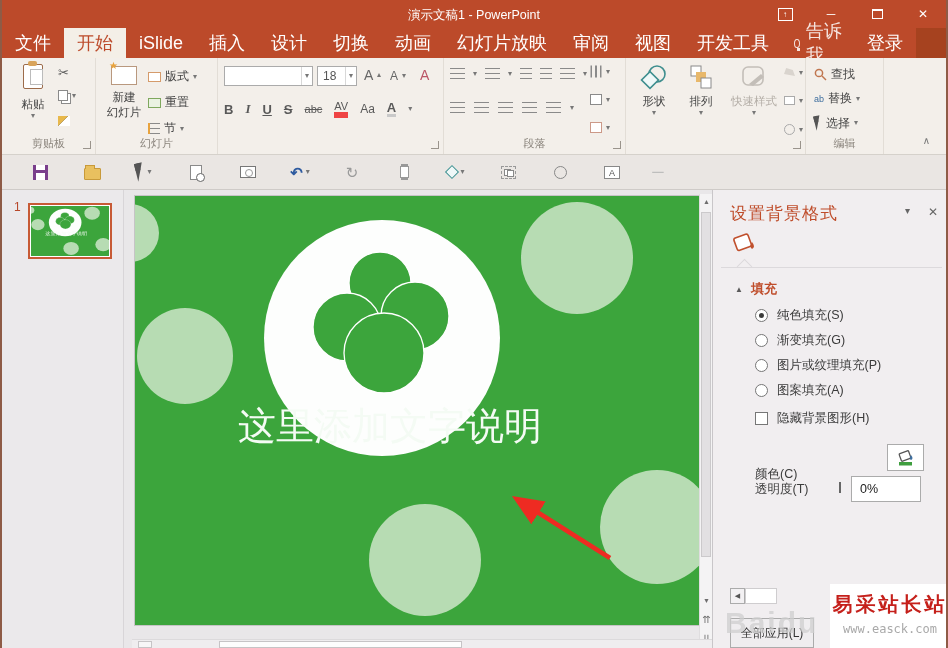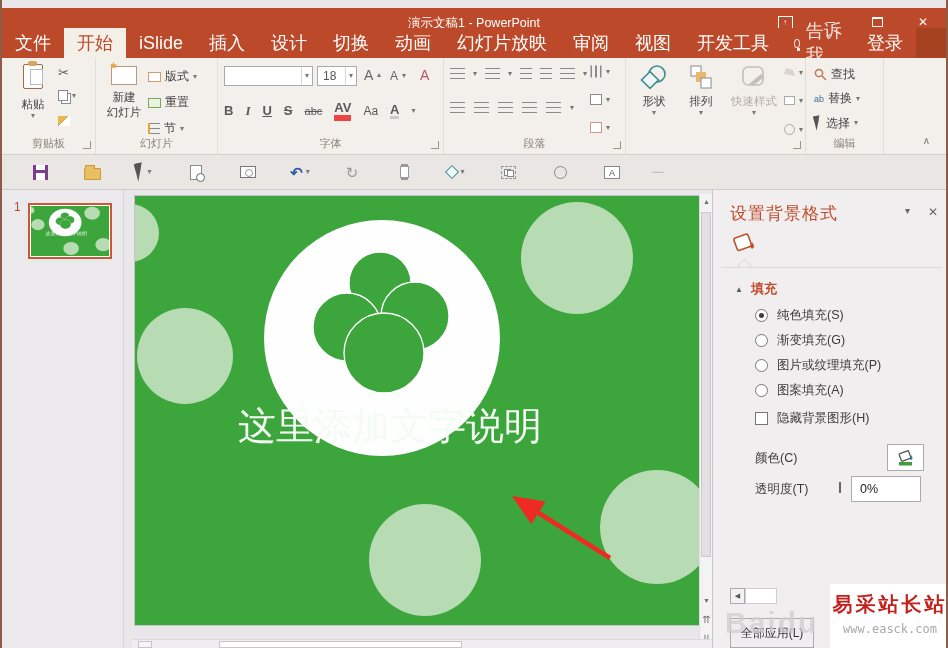--- a/index.html
+++ b/index.html
@@ -6,21 +6,21 @@
     --accent:#BC4A2A; --accent-dark:#A6421F; --ribbon-bg:#F3EFEA;
     --slide-green:#3CA53C; --circle-light:#B7DCB3; --arrow-red:#EE2B22;
     --panel-bg:#F1EEF0; --gray-icon:#5E5E5E;
   }
   *{box-sizing:border-box;margin:0;padding:0;}
   body{width:948px;height:648px;font-family:"Liberation Sans",sans-serif;}
   .app{position:relative;width:948px;height:648px;overflow:hidden;background:#E9E7E9;
        border-left:2px solid #8E5B46;border-right:2px solid #8E5B46;}
 
   
-  .titlebar{position:absolute;top:0;left:0;right:0;height:28px;background:var(--accent);margin-top:8px;}
+  .titlebar{position:absolute;top:0;left:0;right:0;height:28px;background:var(--accent);}
   .title{position:absolute;top:7px;left:0;width:100%;text-align:center;color:#fff;font-size:12.5px;}
   .winctl{position:absolute;top:0;right:0;height:28px;display:flex;align-items:center;}
   .wc{width:46px;height:28px;display:flex;align-items:center;justify-content:center;color:#fff;font-size:12px;}
   .ribbonopt-box{width:15px;height:13px;border:1px solid #fff;display:flex;align-items:center;justify-content:center;font-size:8px;color:#fff;}
   .restore-box{width:11px;height:10px;border:1px solid #fff;border-top:2px solid #fff;}
 
   
   .tabbar{position:absolute;top:28px;left:0;right:0;height:30px;background:var(--accent);display:flex;color:#fff;font-size:18px;}
   .tab{padding:0 13px;display:flex;align-items:center;cursor:default;white-space:nowrap;}
   .tab.active{background:#F4EFE7;color:var(--accent);}
@@ -223,26 +223,25 @@
         </div>
       <div class="srow" style="left:202px;top:9px;font-size:14px;color:#B56;">
           <span>A</span>
         </div>
       <div class="srow" style="left:6px;top:42px;gap:12px;">
         <span class="fx">B</span>
         <span class="fx" style="font-style:italic;font-family:'Liberation Serif',serif;">I</span>
         <span class="fx" style="text-decoration:underline;">U</span>
         <span class="fx" style="text-decoration:line-through;">S</span>
         <span class="fx" style="font-weight:normal;font-size:11px;text-decoration:line-through;">abc</span>
-        <span class="fx" style="font-weight:bold;font-size:13px;border-bottom:6px solid #ef4444;">AV</span>
+        <span class="fx" style="font-weight:normal;font-size:11px;border-bottom:6px solid #ef4444;">AV</span>
         <span class="fx" style="font-weight:normal;font-size:12px;">Aa</span>
         <span class="fx" style="border-bottom:3px solid #C9C9C9;line-height:1;">A</span>
         <span class="dd">▾</span>
       </div>
-      <div class="glabel">字体</div>
       <div class="launcher"></div>
     </div>
 
     <div class="group" style="left:442px;width:182px;">
       <div class="srow" style="left:6px;top:10px;gap:8px;">
         <span class="lines"></span>
           <span class="dd">▾</span>
         <span class="lines"></span>
           <span class="dd">▾</span>
         <span class="lines short"></span>
@@ -472,21 +471,21 @@
         <span>图片或纹理填充(P)</span>
       </div>
     <div class="opt" style="top:192px;">
         <span class="radio"></span>
         <span>图案填充(A)</span>
       </div>
     <div class="opt" style="top:220px;">
         <span class="checkbox"></span>
         <span>隐藏背景图形(H)</span>
       </div>
-    <div class="opt" style="top:260px;">
+    <div class="opt" style="top:276px;">
         <span>颜色(C)</span>
       </div>
     <div class="colorbtn">
       <svg width="20" height="18" viewBox="0 0 20 18">
         <rect x="4" y="3" width="10" height="8" rx="1" transform="rotate(-20 9 7)" fill="#fff" stroke="#555" stroke-width="1.3"></rect>
         <path d="M15 6 q3 3.5 0 5 q-2.5-1.5 0-5" fill="#3E6E9E"></path>
         <rect x="3" y="13" width="13" height="3.5" fill="#3E9E3E"></rect>
       </svg>
     </div>
     <div class="opt" style="top:291px;">

